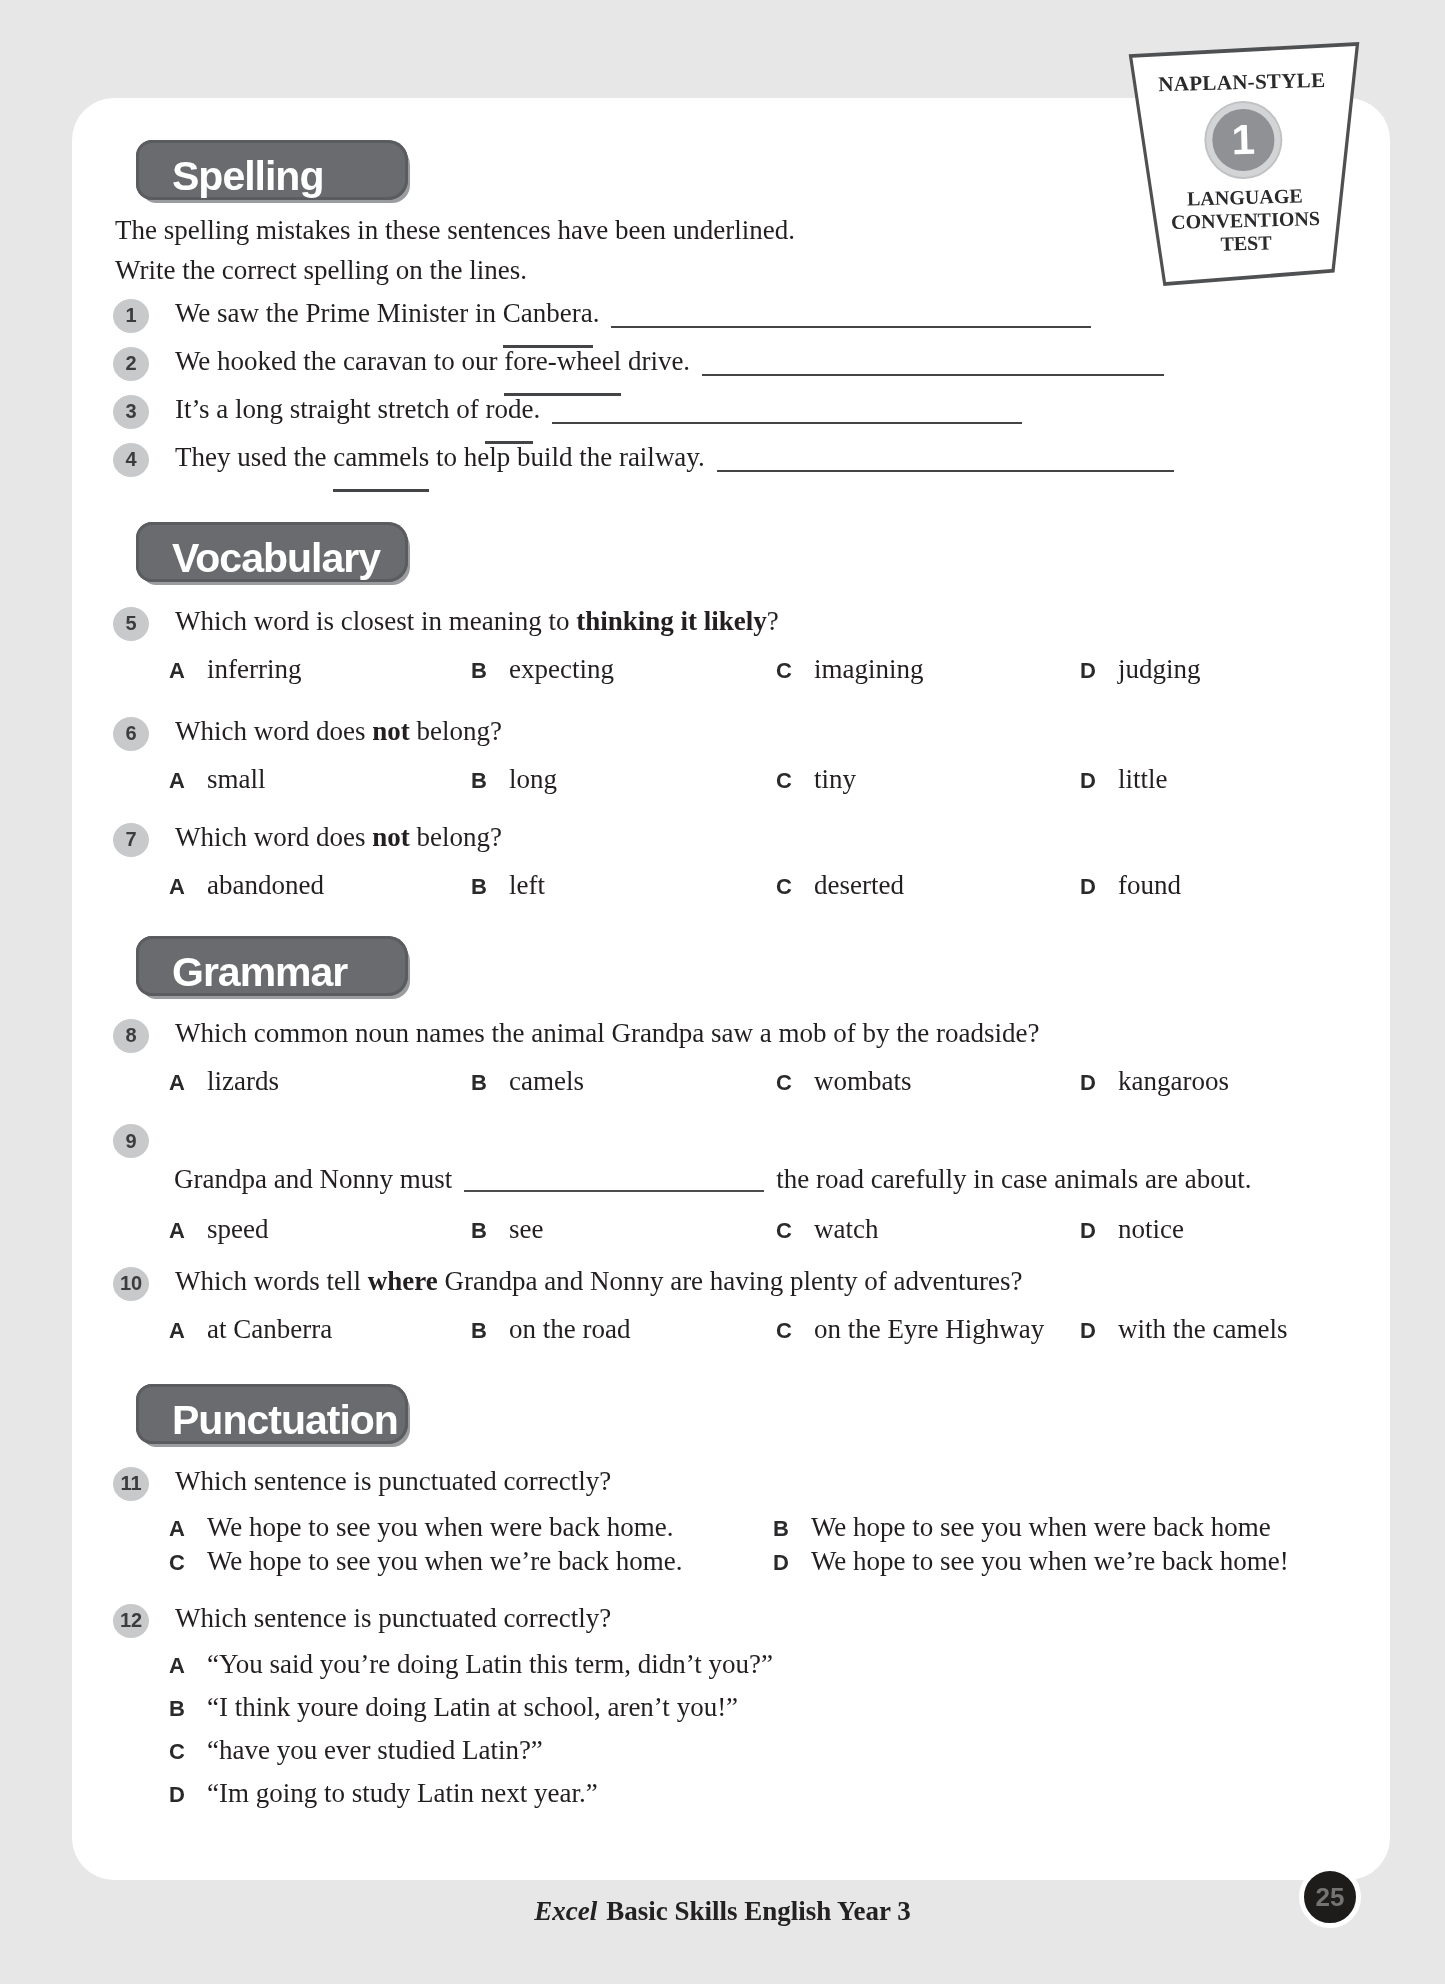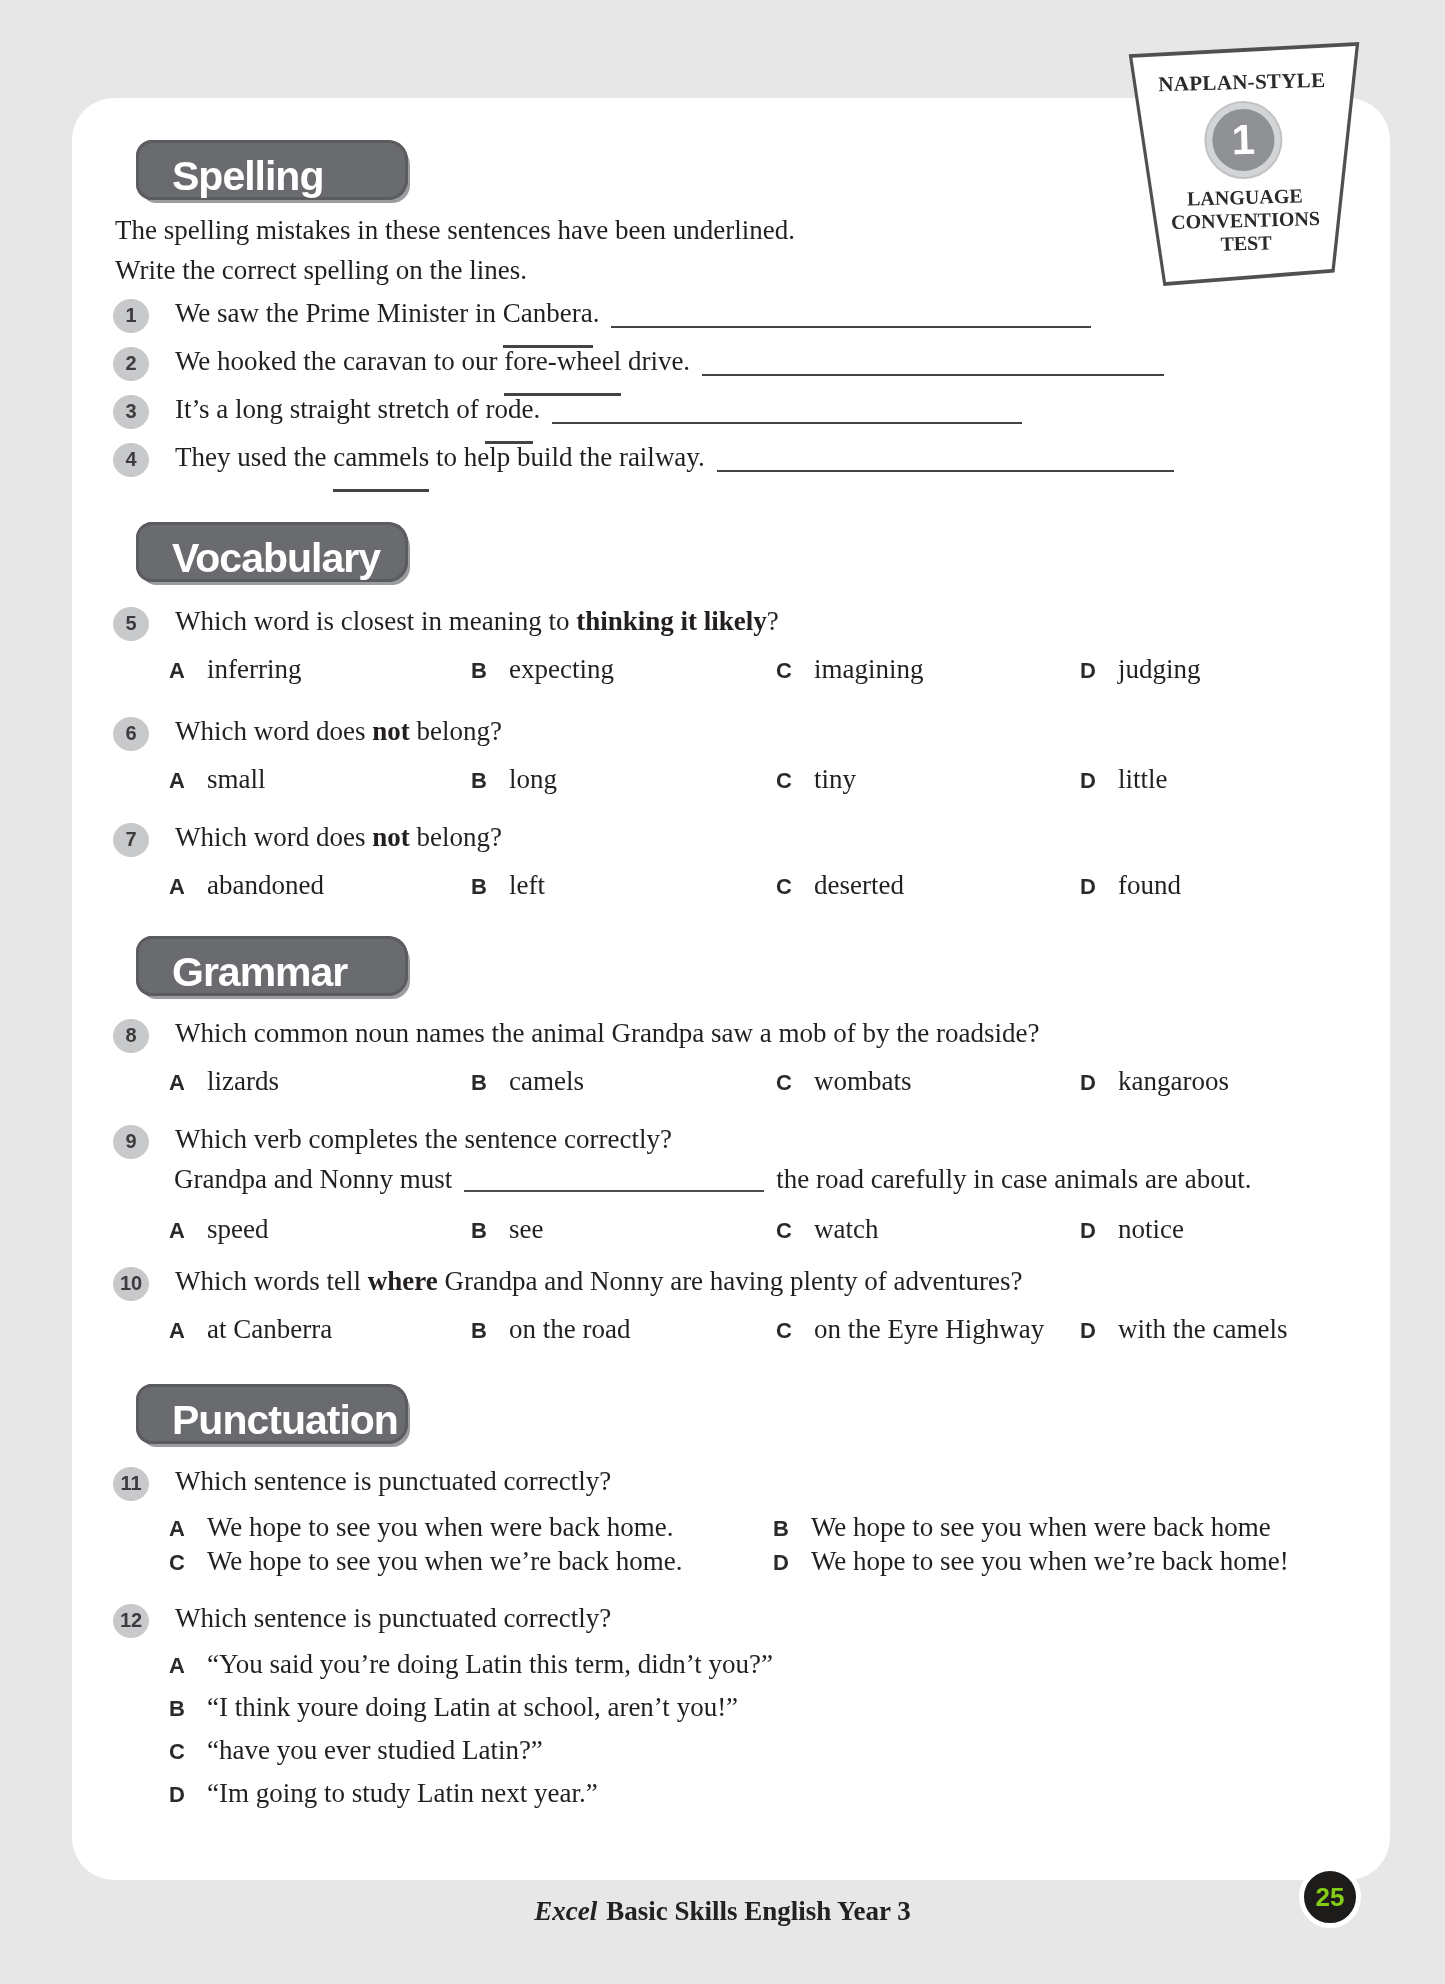--- a/index.html
+++ b/index.html
@@ -73,21 +73,21 @@
     font-weight:bold;font-size:20px;line-height:23px;color:#2a2a2c;}
 
   
   .footer{position:absolute;top:1896px;left:0;width:1445px;text-align:center;
     font-family:"Liberation Serif",serif;font-weight:bold;font-size:27px;color:#232122;}
   .brand{font-style:italic;margin-right:9px;}
   .page-circle{
     position:absolute;left:1299px;top:1866px;width:52px;height:52px;border-radius:50%;
     background:#1d1c1b;border:5px solid #ffffff;
     display:flex;align-items:center;justify-content:center;
-    color:#84cc16;font-family:"Liberation Sans",sans-serif;font-weight:bold;font-size:26px;}
+    color:#737373;font-family:"Liberation Sans",sans-serif;font-weight:bold;font-size:26px;}
 </style>
 </head>
 <body>
 
 <div class="stage">
   <div class="card">
     <div class="content">
 
       <div class="pill">
         <span>Spelling</span>
@@ -215,21 +215,20 @@
             <span class="otext">wombats</span>
           </div>
         <div class="opt">
             <span class="letter">D</span>
             <span class="otext">kangaroos</span>
           </div>
       </div>
 
       <div class="q-row mt18">
         <span class="qnum">9</span>
-        <span class="qtext">Which verb completes the sentence correctly?</span>
       </div>
       <div class="sentence">
         <span>Grandpa and Nonny must</span>
         <span class="blank"></span>
         <span>the road carefully in case animals are about.</span>
       </div>
       <div class="opts" style="margin-top:6px">
         <div class="opt">
             <span class="letter">A</span>
             <span class="otext">speed</span>

